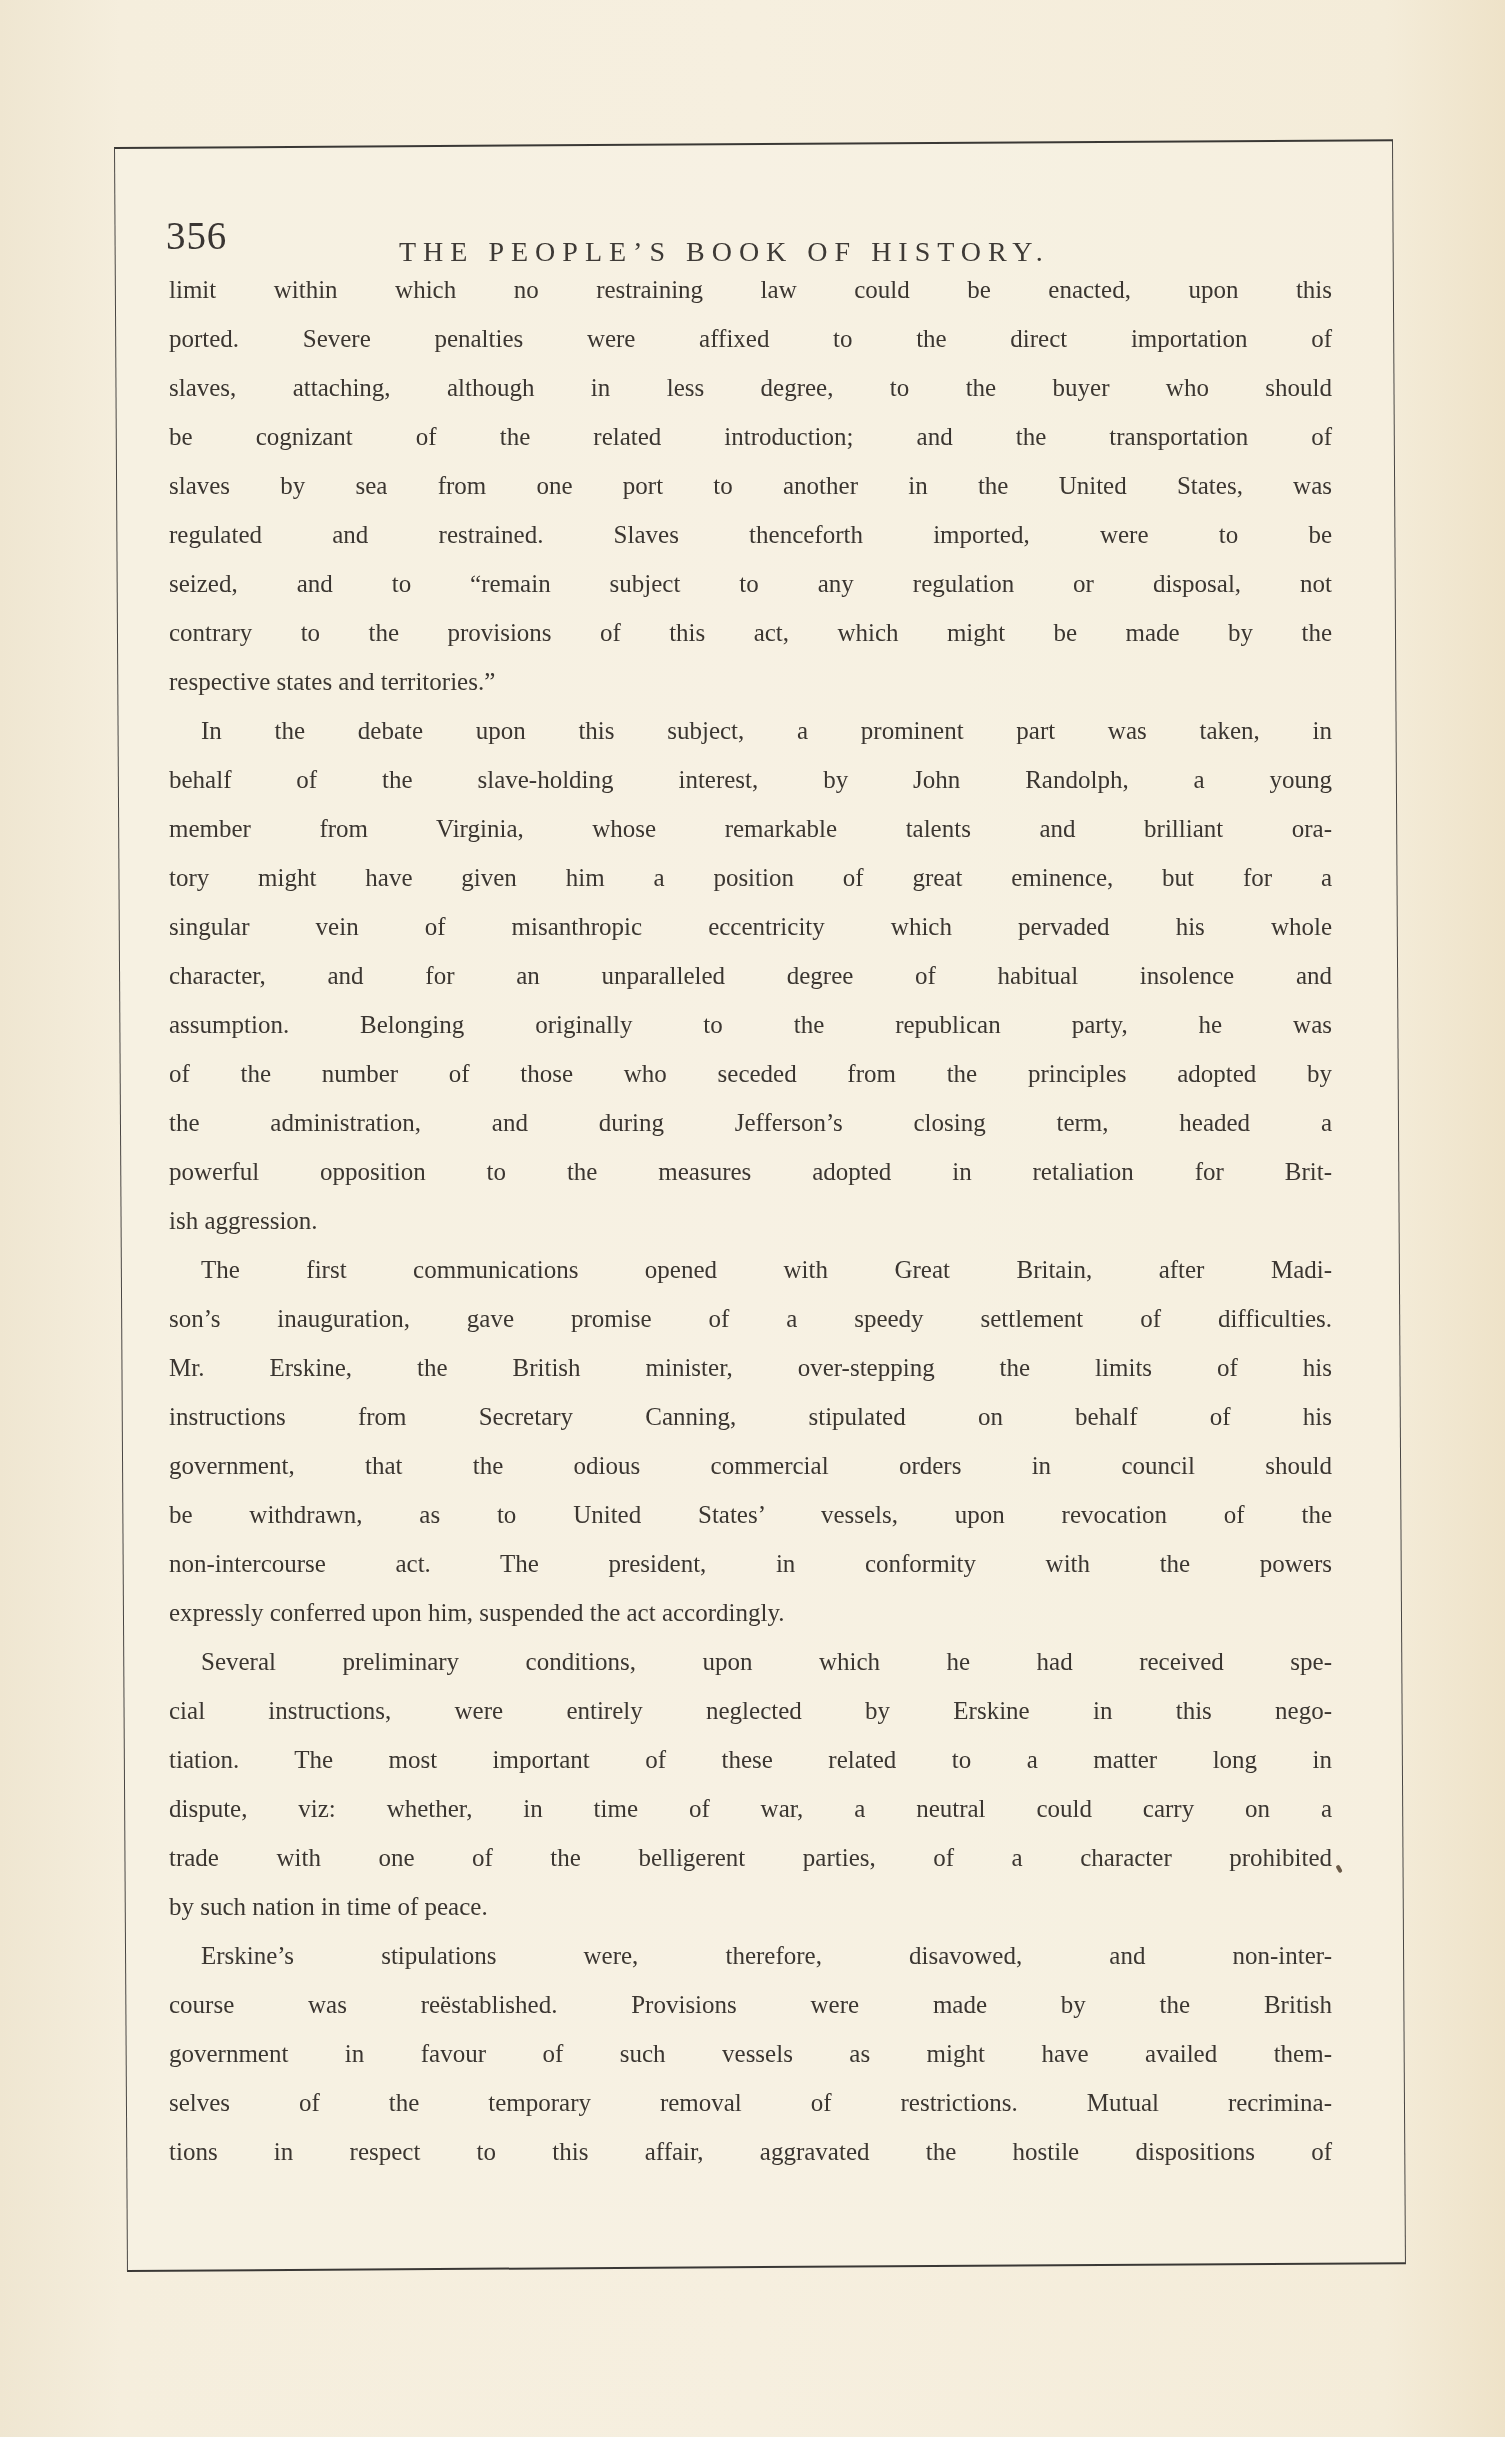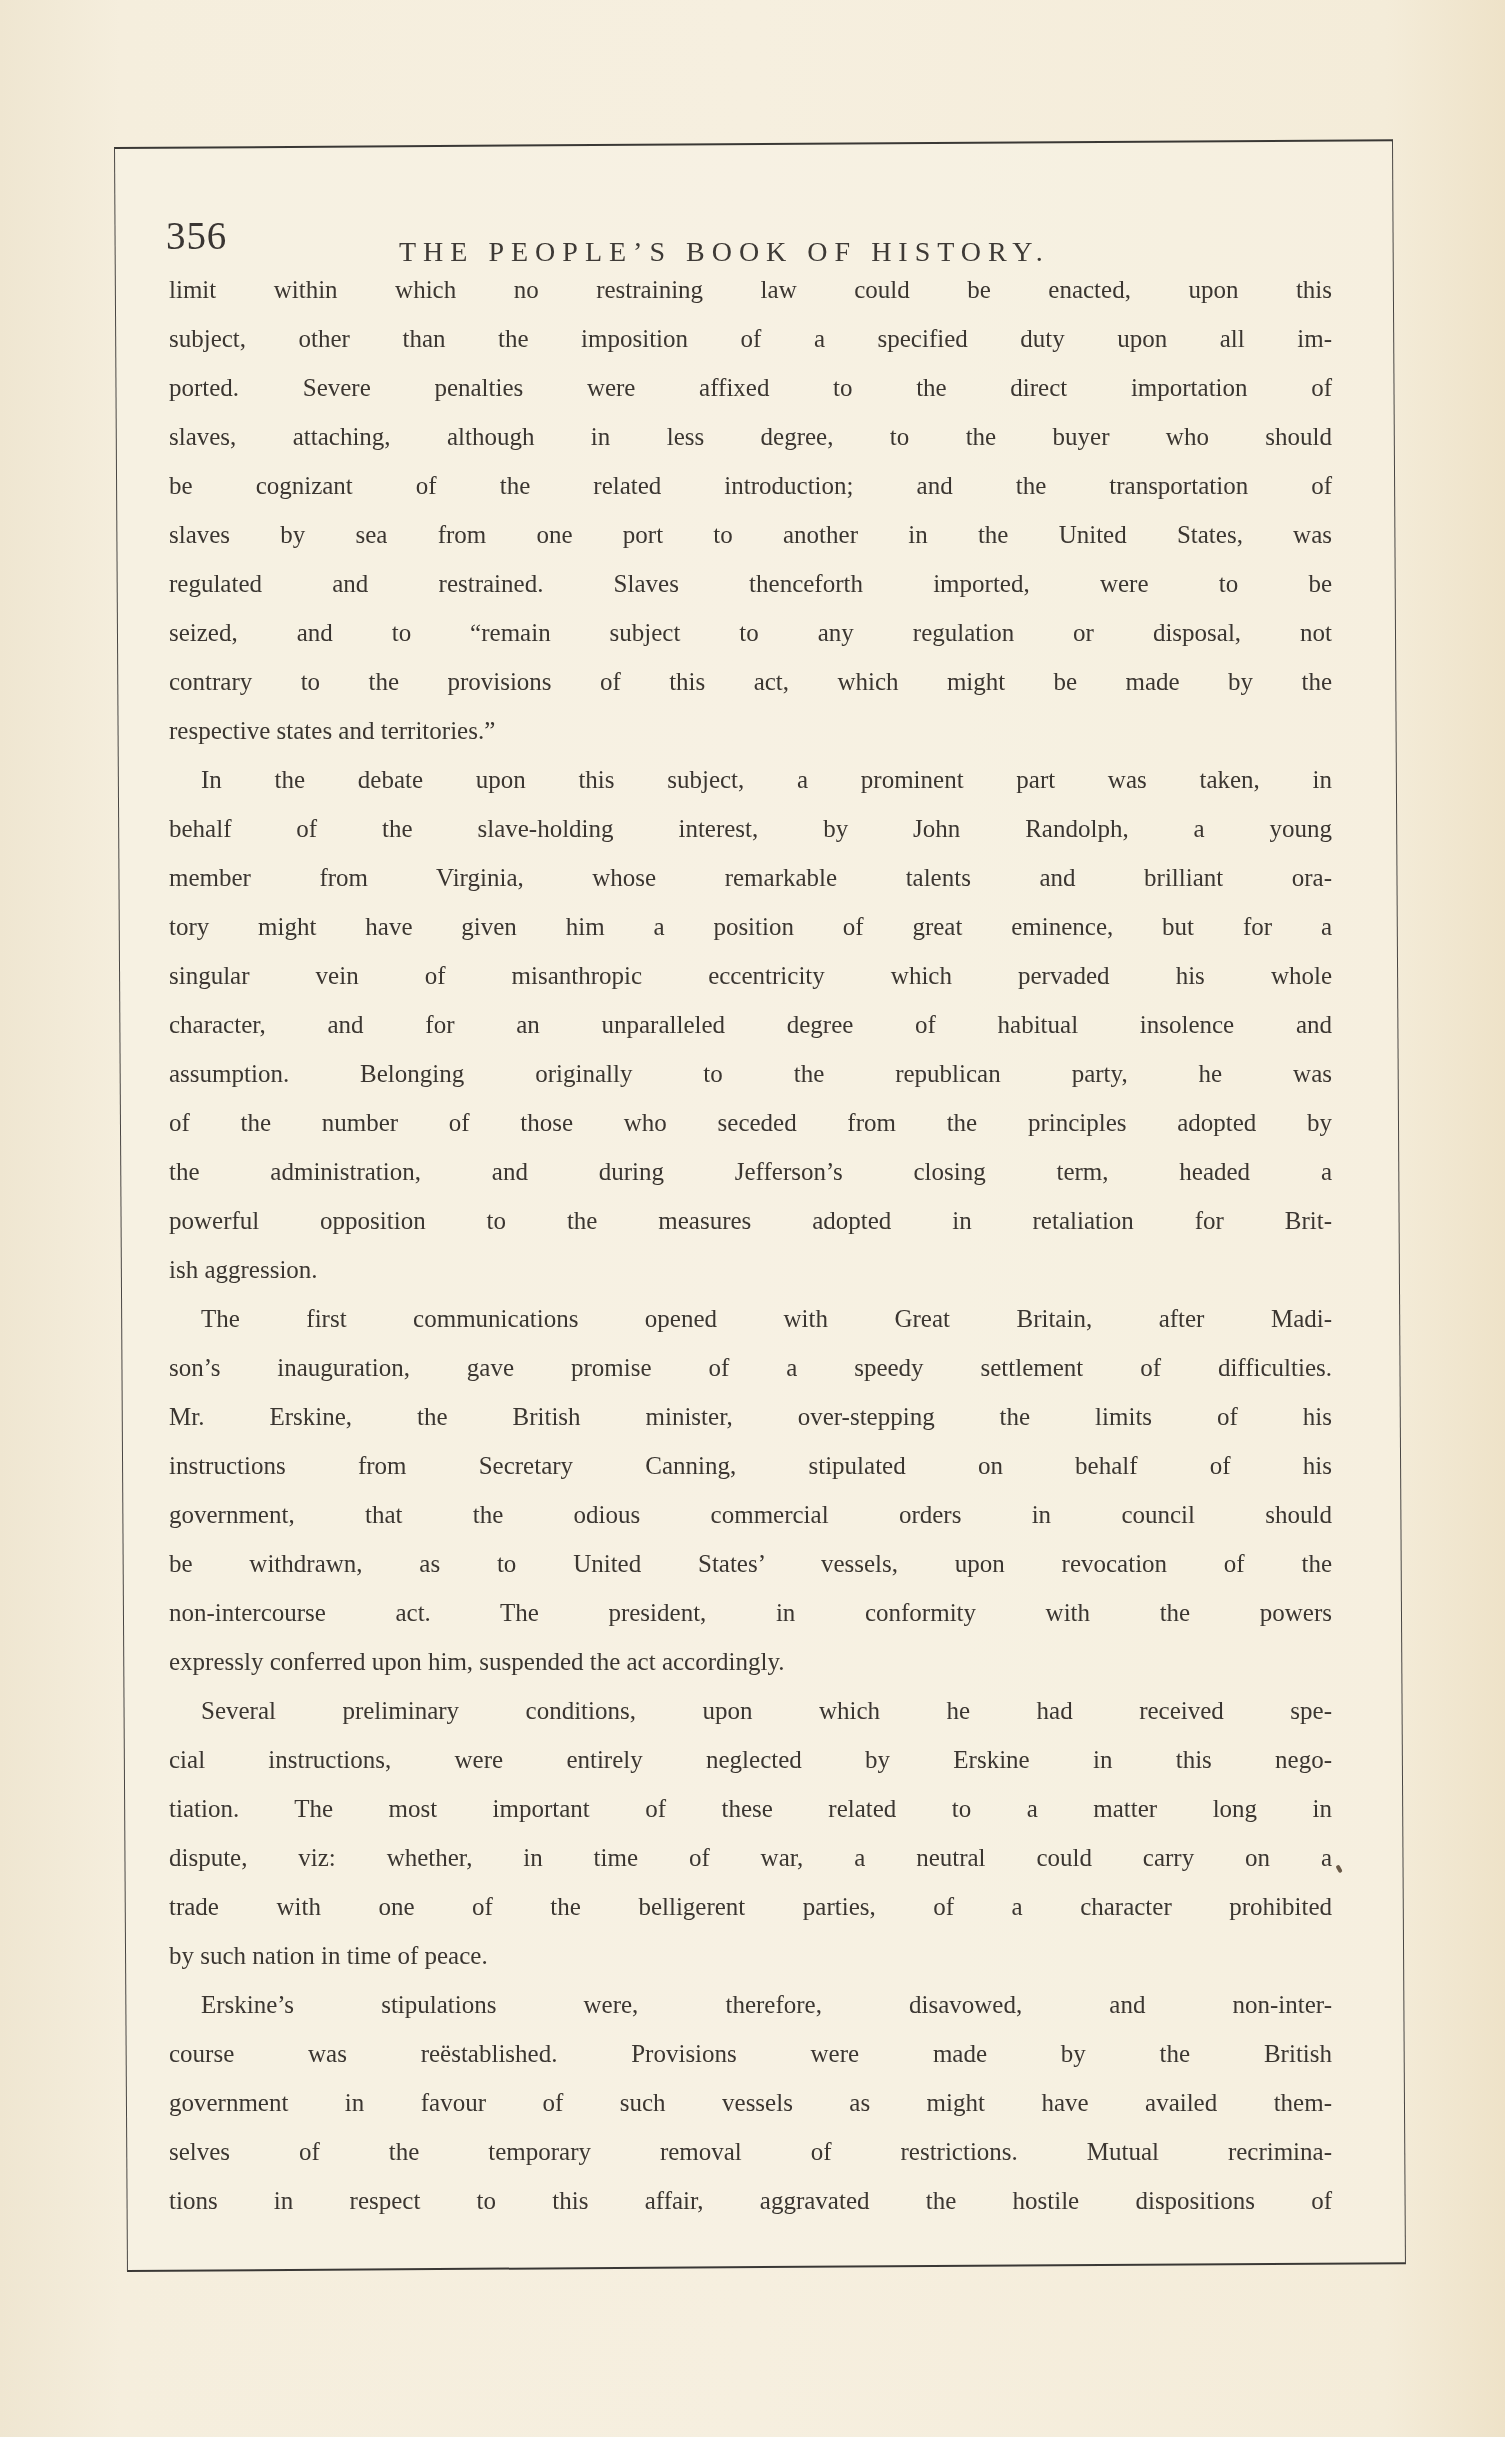--- a/index.html
+++ b/index.html
@@ -101,21 +101,20 @@
 
 <div class="page-frame"></div>
 
 <div class="running-head">
   <span class="page-number">356</span>
   <span class="running-title">THE PEOPLE’S BOOK OF HISTORY.</span>
 </div>
 
 <div class="body-text" id="body-text">
     <span class="line">limit within which no restraining law could be enacted, upon this</span>
-    <span class="line">subject, other than the imposition of a specified duty upon all im-</span>
     <span class="line">ported.  Severe penalties were affixed to the direct importation of</span>
     <span class="line">slaves, attaching, although in less degree, to the buyer who should</span>
     <span class="line">be cognizant of the related introduction; and the transportation of</span>
     <span class="line">slaves by sea from one port to another in the United States, was</span>
     <span class="line">regulated and restrained.  Slaves thenceforth imported, were to be</span>
     <span class="line">seized, and to “remain subject to any regulation or disposal, not</span>
     <span class="line">contrary to the provisions of this act, which might be made by the</span>
     <span class="line last">respective states and territories.”</span>
     <span class="line indent">In the debate upon this subject, a prominent part was taken, in</span>
     <span class="line">behalf of the slave-holding interest, by John Randolph, a young</span>

